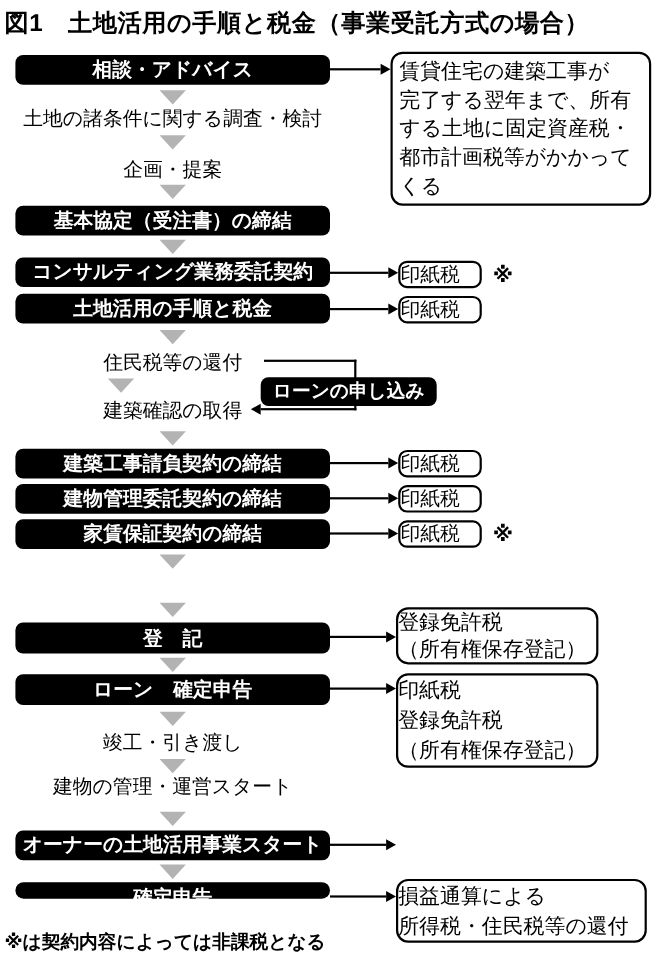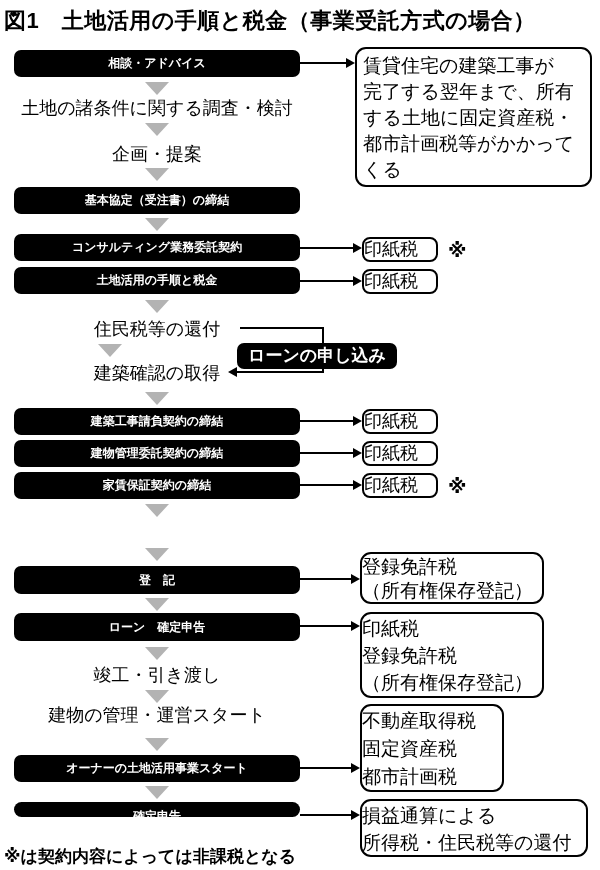--- a/index.html
+++ b/index.html
@@ -1,20 +1,20 @@
 <!DOCTYPE html>
 <html><head>
 <meta charset="utf-8">
 <style>
   html,body{margin:0;padding:0;background:#fff;}
   .page{position:relative;width:600px;height:870px;background:#fff;overflow:hidden;
         font-family:"Liberation Sans","DejaVu Sans",sans-serif;color:#000;}
   .title{position:absolute;font-size:22px;font-weight:bold;white-space:nowrap;letter-spacing:.5px;}
   .bbox{position:absolute;left:14px;width:286px;height:27px;background:#000;color:#fff;
-        border-radius:7px;text-align:center;font-size:12px;font-weight:bold;line-height:27px;
+        border-radius:7px;text-align:center;font-size:18px;font-weight:bold;line-height:27px;
         white-space:nowrap;box-sizing:border-box;}
   .step{position:absolute;left:7px;width:300px;text-align:center;font-size:18px;
         line-height:21px;white-space:nowrap;}
   .tri{position:absolute;width:0;height:0;border-left:12px solid transparent;
        border-right:12px solid transparent;border-top:13px solid #b3b3b3;}
   .rbox{position:absolute;background:#fff;border:2px solid #000;border-radius:11px;
         box-sizing:border-box;font-size:19px;white-space:pre-line;}
   .rbox.c{text-align:left;}
   .hline{position:absolute;height:2px;background:#000;}
   .vline{position:absolute;width:2px;background:#000;}
@@ -110,22 +110,19 @@
   <div class="rbox c" style="left:362px;top:473px;width:76px;height:25px;font-size:18px;line-height:21px;border-radius:8px;">印紙税</div>
   <div class="mark" style="left:448px;top:475px;">※</div>
 
   <div class="rbox c" style="left:360px;top:552px;width:184px;height:52px;line-height:24px;padding-top:1px;">登録免許税
 （所有権保存登記）</div>
 
   <div class="rbox c" style="left:360px;top:612px;width:184px;height:86px;line-height:27px;padding-top:1px;">印紙税
 登録免許税
 （所有権保存登記）</div>
 
-  <div class="rbox c" style="left:360px;top:704px;width:144px;height:88px;line-height:28px;padding-top:1px;">不動産取得税
-固定資産税
-都市計画税</div>
 
   <div class="rbox c" style="left:360px;top:799px;width:228px;height:58px;line-height:27px;padding-top:1px;">損益通算による
 所得税・住民税等の還付</div>
 
   <div class="foot">※は契約内容によっては非課税となる</div>
 
 </div>
 
 </body></html>

